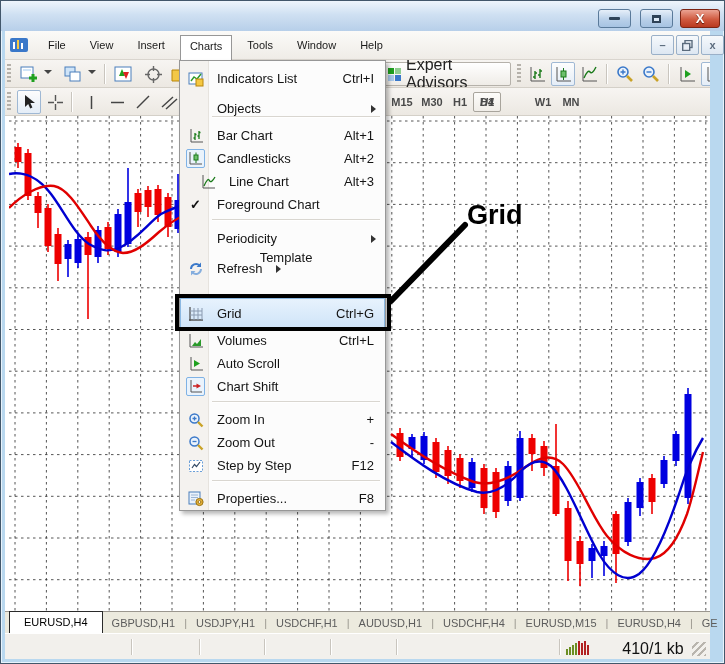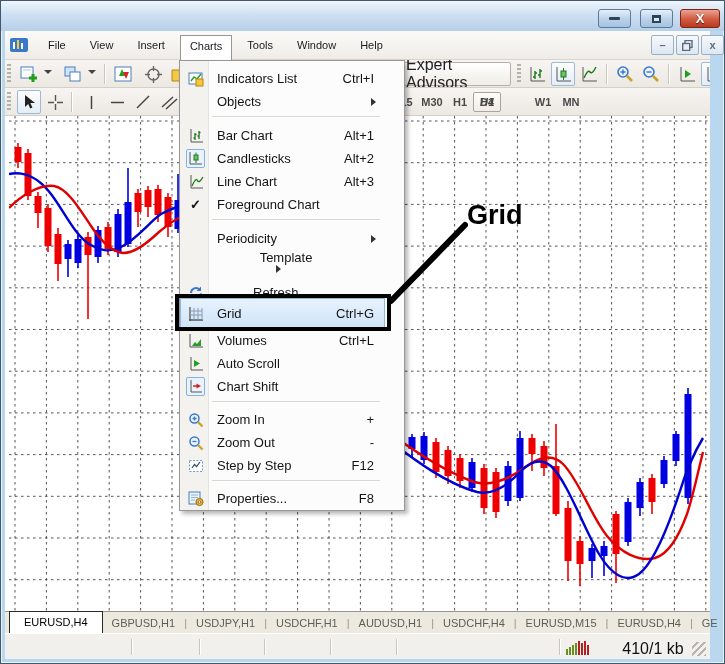--- a/index.html
+++ b/index.html
@@ -37,21 +37,21 @@
             background:linear-gradient(#ffffff,#efece7); display:flex; align-items:center; gap:5px; padding-left:5px; }
   .ea-btn span { font-size:16px; font-weight:normal; color:#222; }
   .tf { position:absolute; top:4px; height:20px; display:flex; align-items:center; justify-content:center;
         font-size:11px; font-weight:bold; color:#4a4a4a; border:1px solid transparent; border-radius:2px; }
   .tf.active { border-color:#a8a49c; background:linear-gradient(#fdfcfa,#f0ede8);font-style:italic; }
   
   .chartarea { position:absolute; left:4px; top:115px; width:705px; height:495px; background:#fff; z-index:1; }
   #chart-svg { position:absolute; left:4px; top:0; }
   .gl { stroke:#2a2a2a; stroke-width:0.8; stroke-dasharray:2.5 3.5; }
   
-  .menupanel { position:absolute; left:178px; top:59px; width:226px; height:451px; z-index:20;
+  .menupanel { position:absolute; left:178px; top:59px; width:207px; height:451px; z-index:20;
                background:linear-gradient(to right,#f4f2ef 0,#f4f2ef 28px,#e6e3de 28px,#e6e3de 29px,#fcfcfc 29px);
                border:1px solid #979797; box-shadow:3px 3px 4px rgba(0,0,0,.28); }
   .mi { position:absolute; left:1px; width:203px; height:23px; display:flex; align-items:center; }
   .mi-ico { width:29px; display:flex; align-items:center; justify-content:center; flex:none; }
   .ico-box { border:1px solid #7fb2e5; background:#eaf3fc; border-radius:2px; padding:1px; display:flex; }
   .mi-label { flex:1; font-size:13px; color:#141414; padding-left:7px; white-space:nowrap; }
   .mi-key { font-size:13px; color:#141414; padding-right:10px; }
   .mi-sub { width:0; height:0; border-top:4px solid transparent; border-bottom:4px solid transparent; border-left:5px solid #333; margin-right:8px; }
   .msep { position:absolute; left:32px; width:168px; height:1px; background:#d9d6d0; box-shadow:0 1px 0 #fff; }
   .mi.grid-row { height:31px; background:linear-gradient(#e7f2fd,#cfe4f8); border:1px solid #8bb8e2; width:205px; left:0; }
@@ -389,21 +389,21 @@
       <span class="mi-ico">
           <svg width="16" height="16">
             <rect x="1" y="2" width="13" height="11" fill="#fff" stroke="#4a7ebb"></rect>
             <path d="M3 10l3-4 3 2 4-5" stroke="#2a9a2a" fill="none" stroke-width="1.4"></path>
             <rect x="8" y="8" width="7" height="7" fill="#f5c842" stroke="#b8860b"></rect>
           </svg>
         </span>
       <span class="mi-label">Indicators List</span>
       <span class="mi-key">Ctrl+I</span>
     </div>
-    <div class="mi" style="top:29px;">
+    <div class="mi" style="top:36px;">
       <span class="mi-ico"></span>
       <span class="mi-label">Objects</span>
       <span class="mi-sub"></span>
     </div>
     <div class="msep" style="top:55px;"></div>
     <div class="mi" style="top:63px;">
       <span class="mi-ico">
           <svg width="16" height="16">
             <path d="M3 1v13h12" stroke="#555" fill="none"></path>
             <path d="M7 12V5M5.5 10h1.5M7 6.5h1.5M11 11V3M9.5 8h1.5M11 4.5h1.5" stroke="#1a7a1a" fill="none" stroke-width="1.3"></path>
@@ -418,21 +418,21 @@
             <svg width="15" height="15">
               <path d="M2 1v12h12" stroke="#555" fill="none"></path>
               <line x1="8" y1="1.5" x2="8" y2="12" stroke="#1a7a1a"></line>
               <rect x="6" y="4" width="4" height="5" fill="#6dc06d" stroke="#1a7a1a"></rect>
             </svg>
           </span>
         </span>
       <span class="mi-label">Candlesticks</span>
       <span class="mi-key">Alt+2</span>
     </div>
-    <div class="mi" style="top:109px;">
+    <div class="mi" style="top:109px;padding-left:12px;">
       <span class="mi-ico">
           <svg width="16" height="16">
             <path d="M3 1v13h12" stroke="#555" fill="none"></path>
             <path d="M4 12q4-9 5.5-5.5T15 3" stroke="#1a7a1a" fill="none" stroke-width="1.3"></path>
           </svg>
         </span>
       <span class="mi-label">Line Chart</span>
       <span class="mi-key">Alt+3</span>
     </div>
     <div class="mi" style="top:132px;">
@@ -445,21 +445,21 @@
     <div class="mi" style="top:166px;">
       <span class="mi-ico"></span>
       <span class="mi-label">Periodicity</span>
       <span class="mi-sub"></span>
     </div>
     <div class="mi" style="top:189px;flex-direction:column;">
       <span class="mi-ico"></span>
       <span class="mi-label">Template</span>
       <span class="mi-sub"></span>
     </div>
-    <div class="mi" style="top:220px;gap:36px;">
+    <div class="mi" style="top:196px;">
       <span class="mi-ico">
           <svg width="16" height="16">
             <path d="M3 8a5 5 0 0 1 8.5-3.5" fill="none" stroke="#3a78c9" stroke-width="2"></path>
             <path d="M13 1.5v4.5h-4.5z" fill="#3a78c9"></path>
             <path d="M13 8a5 5 0 0 1-8.5 3.5" fill="none" stroke="#85aede" stroke-width="2"></path>
             <path d="M3 14.5V10h4.5z" fill="#85aede"></path>
           </svg>
         </span>
       <span class="mi-label">Refresh</span>
     </div>

